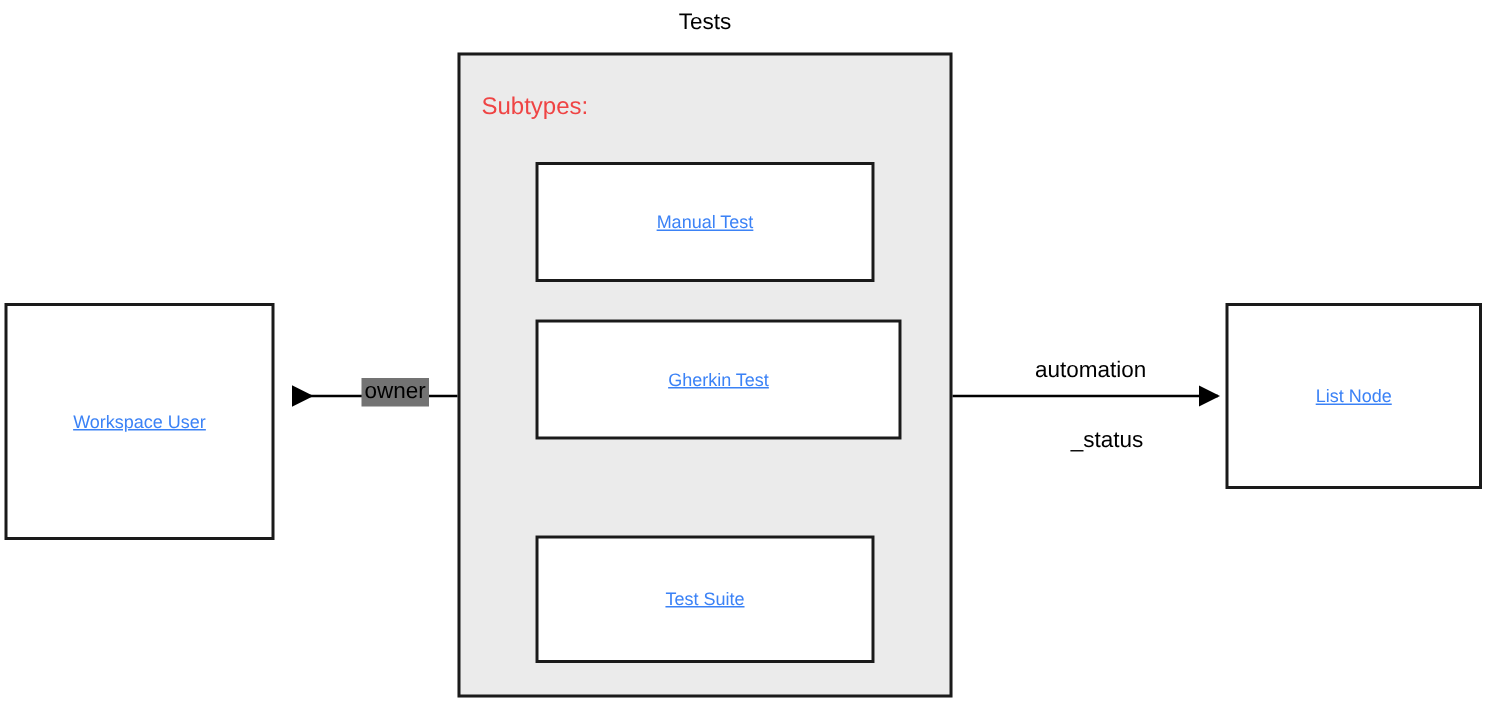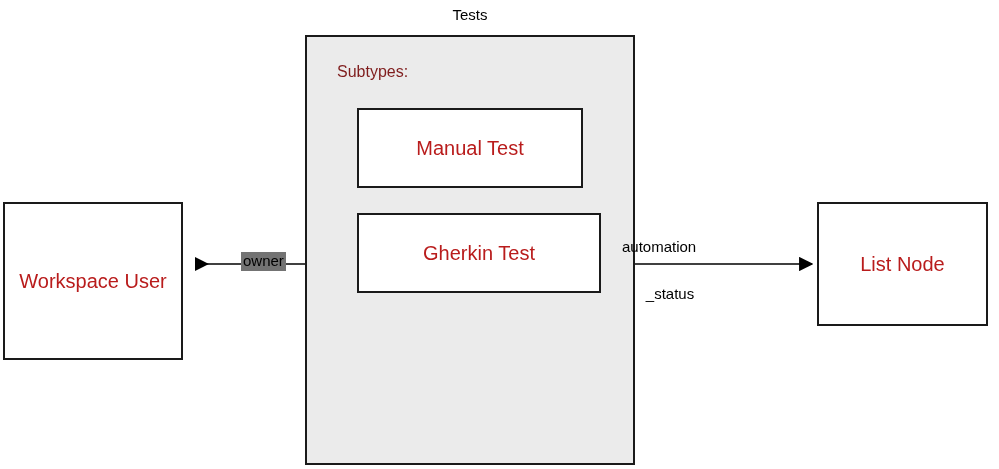--- a/index.html
+++ b/index.html
@@ -29,24 +29,25 @@
     position: absolute;
     box-sizing: border-box;
     border: 2px solid #1a1a1a;
     background: #ffffff;
     display: flex;
     align-items: center;
     justify-content: center;
     text-align: center;
   }
   .node-label {
-    font-size: 20px;
+    font-size: 12px;
     line-height: 1.2;
-    color: #b91c1c;
+    color: #3b82f6;
     white-space: nowrap;
+    text-decoration: underline;
   }
 
   
   #group-title {
     position: absolute;
     left: 305px;
     top: 6px;
     width: 330px;
     text-align: center;
     font-size: 15px;
@@ -60,24 +61,24 @@
     top: 35px;
     width: 330px;
     height: 430px;
     box-sizing: border-box;
     border: 2px solid #1a1a1a;
     background: #ebebeb;
   }
 
   #subtypes-label {
     position: absolute;
-    left: 337px;
+    left: 321px;
     top: 63px;
     font-size: 16px;
-    color: #7f1d1d;
+    color: #ef4444;
   }
 
   
   #box-manual-test {
     left: 357px;
     top: 108px;
     width: 226px;
     height: 80px;
   }
   #box-gherkin-test {
@@ -115,21 +116,21 @@
     background: #737373;
     white-space: nowrap;
     line-height: 1.25;
   }
   #edge-label-owner {
     left: 241px;
     top: 252px;
     padding: 0 2px;
   }
   #edge-label-automation-status {
-    left: 620px;
+    left: 688px;
     top: 238px;
     width: 96px;
     padding: 0 2px;
     text-align: left;
     background: transparent;
   }
   #edge-label-automation-status .line-2 {
     display: block;
     text-align: center;
     margin-top: 28px;
@@ -166,20 +167,23 @@
   <div id="subtypes-label">Subtypes:</div>
 
   <div class="node-box" id="box-manual-test">
     <span class="node-label">Manual Test</span>
   </div>
 
   <div class="node-box" id="box-gherkin-test">
     <span class="node-label">Gherkin Test</span>
   </div>
 
+  <div class="node-box" id="box-test-suite">
+    <span class="node-label">Test Suite</span>
+  </div>
 
   <div class="node-box" id="box-workspace-user">
     <span class="node-label">Workspace User</span>
   </div>
 
   <div class="node-box" id="box-list-node">
     <span class="node-label">List Node</span>
   </div>
 
   <div class="edge-label" id="edge-label-owner">owner</div>

